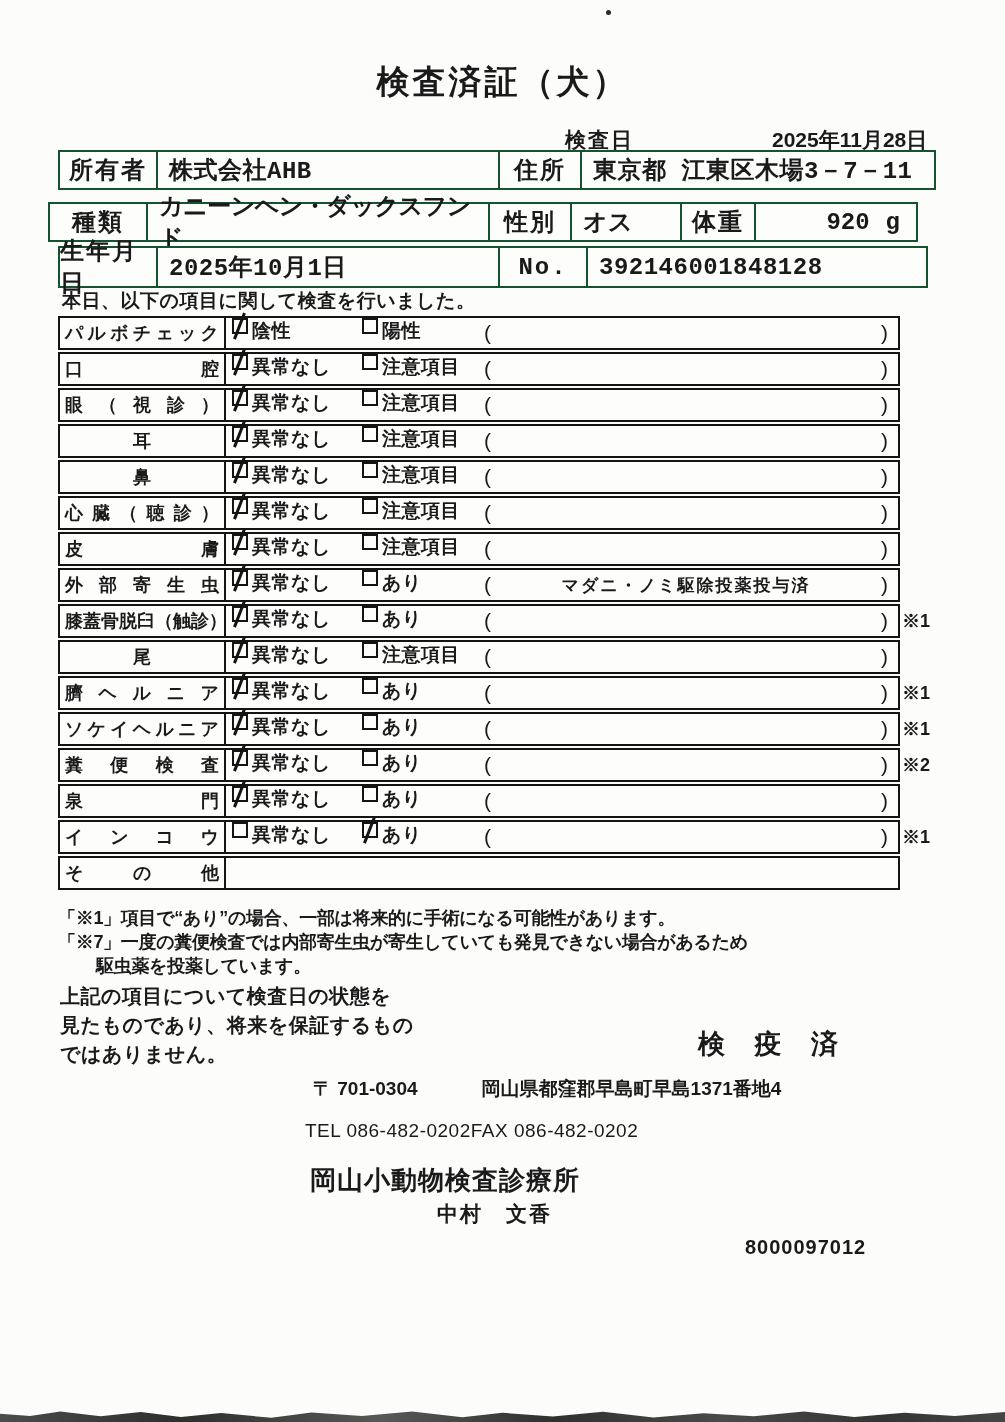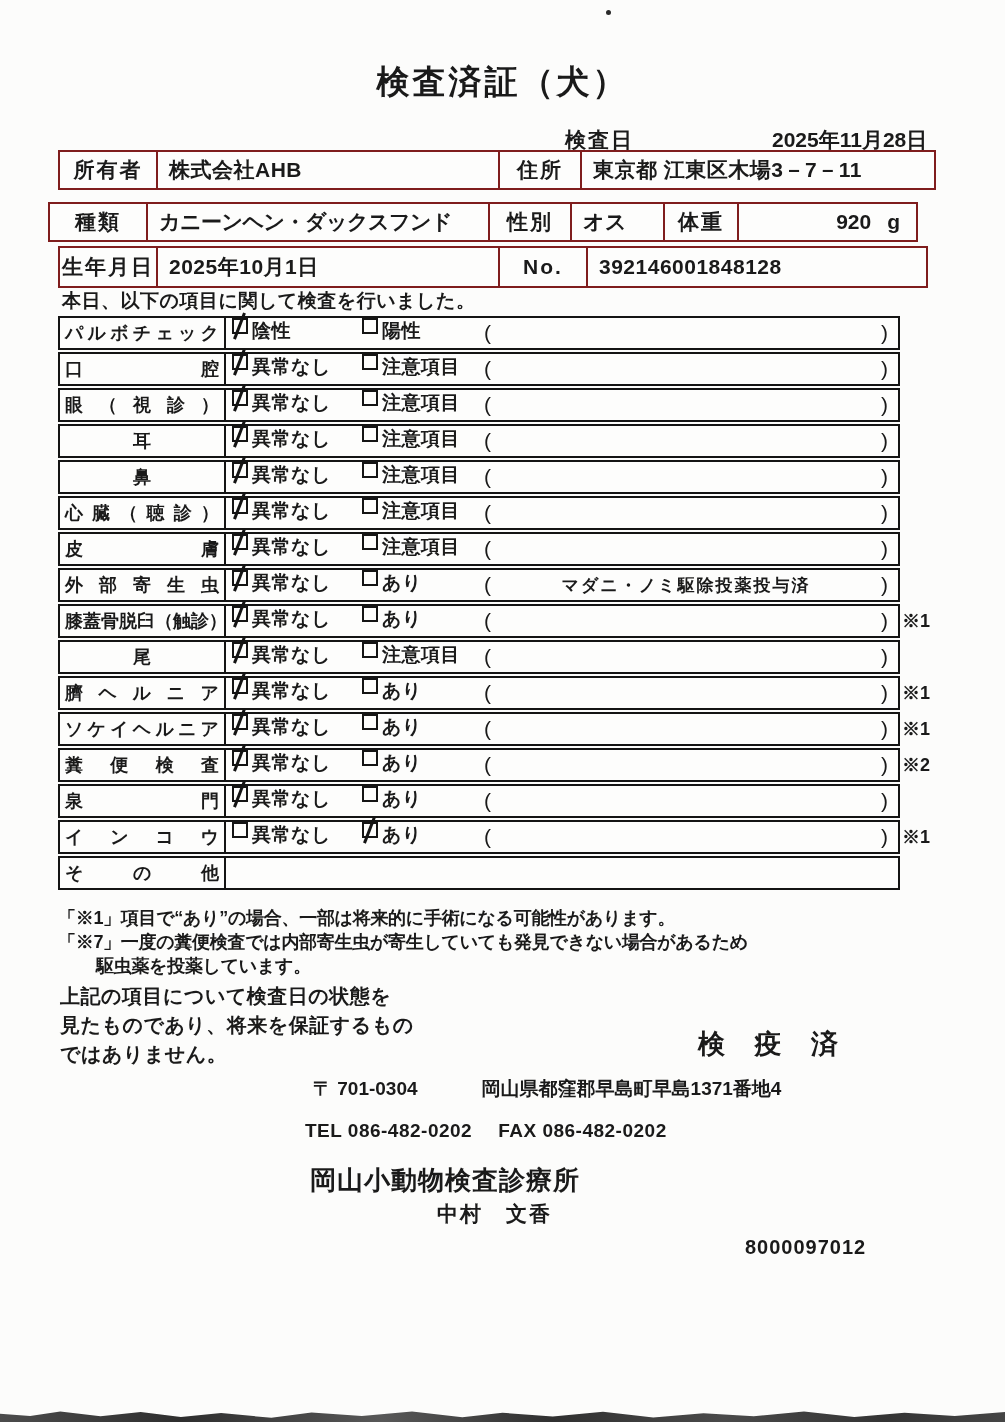--- a/index.html
+++ b/index.html
@@ -17,36 +17,37 @@
   .title{
     left:0;right:0;top:60px;
     text-align:center;
     font-size:33px;font-weight:700;letter-spacing:3px;
   }
   .insp-label{left:565px;top:126px;font-size:21px;font-weight:600;letter-spacing:2px;}
   .insp-value{left:772px;top:126px;font-size:21px;font-weight:600;}
   
   .hrow{display:flex;align-items:stretch;}
   .hcell{
-    border:2px solid #7f1d1d;
+    border:2px solid #14532d;
     display:flex;align-items:center;
     box-sizing:border-box;
-    font-size:21px;font-weight:600;
+    font-size:24px;font-weight:600;
     background:#fdfdfc;
+    font-family:Liberation Mono, monospace;
   }
   .hcell + .hcell{margin-left:-2px;}
   .hlabel{justify-content:center;letter-spacing:2px;}
   .hvalue{justify-content:flex-start;padding-left:11px;letter-spacing:0.5px;}
   .owner-row{left:58px;top:150px;width:878px;height:40px;}
   .info-row1{left:48px;top:202px;width:870px;height:40px;}
   .info-row2{left:58px;top:246px;width:870px;height:42px;}
   .w-label{width:100px;}
   .w-value{width:344px;}
   .w-small{width:84px;}
-  .w-sex{width:95px;}
+  .w-sex{width:112px;}
   .w-wt{width:76px;}
   .flex1{flex:1;}
   .weight-cell{justify-content:flex-end;padding-right:16px;gap:16px;}
   .breed{letter-spacing:-0.5px;}
   .intro{left:62px;top:288px;font-size:19px;font-weight:600;letter-spacing:0.5px;}
   
   .checklist{left:58px;top:316px;width:842px;}
   .crow{
     box-sizing:border-box;
     height:34px;margin-bottom:2px;
@@ -90,21 +91,21 @@
   .rownote{
     position:absolute;right:-48px;top:50%;transform:translateY(-50%);
     font-size:18px;font-weight:600;width:44px;
   }
   
   .footnotes{left:58px;top:906px;font-size:18px;font-weight:600;line-height:24px;letter-spacing:-0.3px;}
   .fn-indent{padding-left:38px;}
   .disclaimer{left:60px;top:982px;font-size:20px;font-weight:700;line-height:29px;letter-spacing:0.5px;}
   .stamp{left:698px;top:1026px;font-size:27px;font-weight:700;letter-spacing:11px;}
   .postal{left:313px;top:1076px;font-size:19px;font-weight:600;display:flex;gap:64px;}
-  .telfax{left:305px;top:1120px;font-size:19px;font-weight:700;display:flex;gap:26px;letter-spacing:0.5px;}
+  .telfax{left:305px;top:1120px;font-size:19px;font-weight:400;display:flex;letter-spacing:0.5px;}
   .clinic{left:310px;top:1163px;font-size:26px;font-weight:700;letter-spacing:1px;}
   .examiner{left:437px;top:1200px;font-size:21px;font-weight:600;letter-spacing:2px;}
   .docnum{left:745px;top:1236px;font-size:20px;font-weight:600;letter-spacing:1px;}
   .speck{left:606px;top:10px;width:5px;height:5px;background:#2a2a2a;border-radius:50%;}
   .scan-strip{
     left:0;right:0;bottom:0;height:15px;
     background:linear-gradient(90deg,#4c4c4c,#2e2e2e 18%,#585858 38%,#303030 55%,#4a4a4a 72%,#343434 88%,#454545);
     clip-path:polygon(0 45%,3% 60%,6% 30%,10% 62%,14% 34%,18% 66%,22% 40%,27% 72%,31% 36%,36% 60%,41% 30%,46% 68%,50% 38%,55% 64%,60% 32%,65% 70%,70% 42%,75% 62%,80% 30%,85% 66%,90% 38%,95% 60%,100% 34%,100% 100%,0 100%);
   }
 </style>

